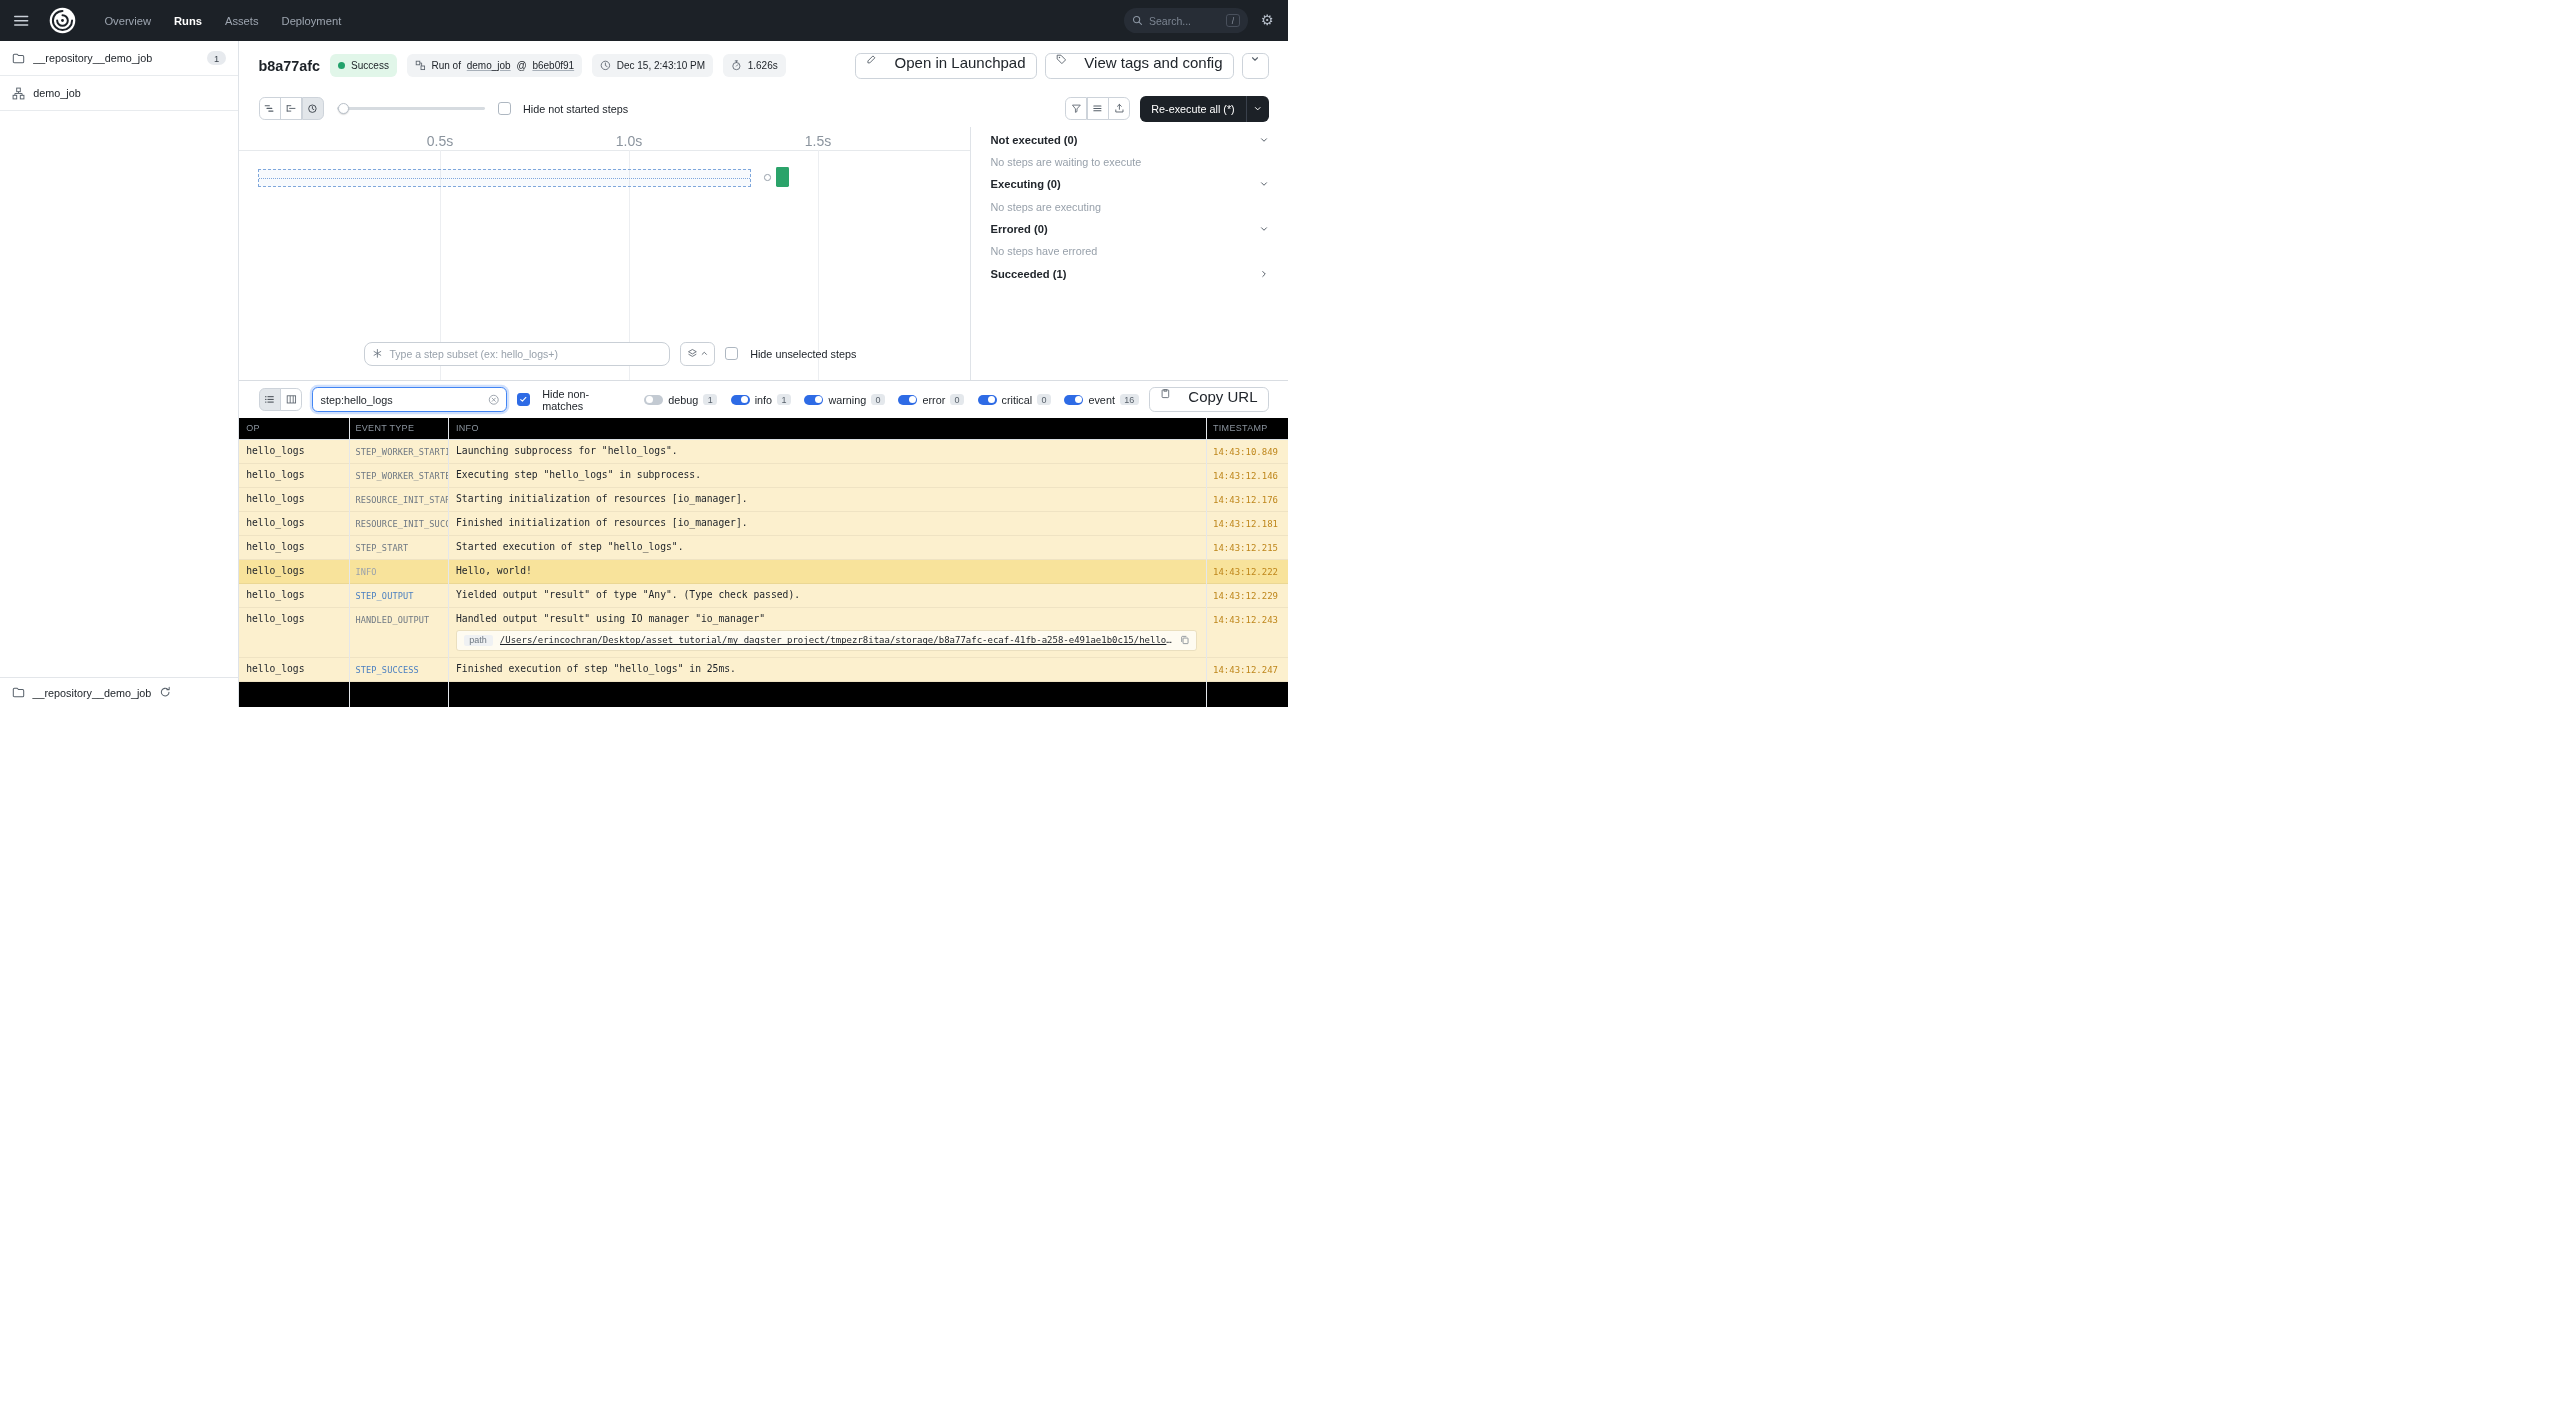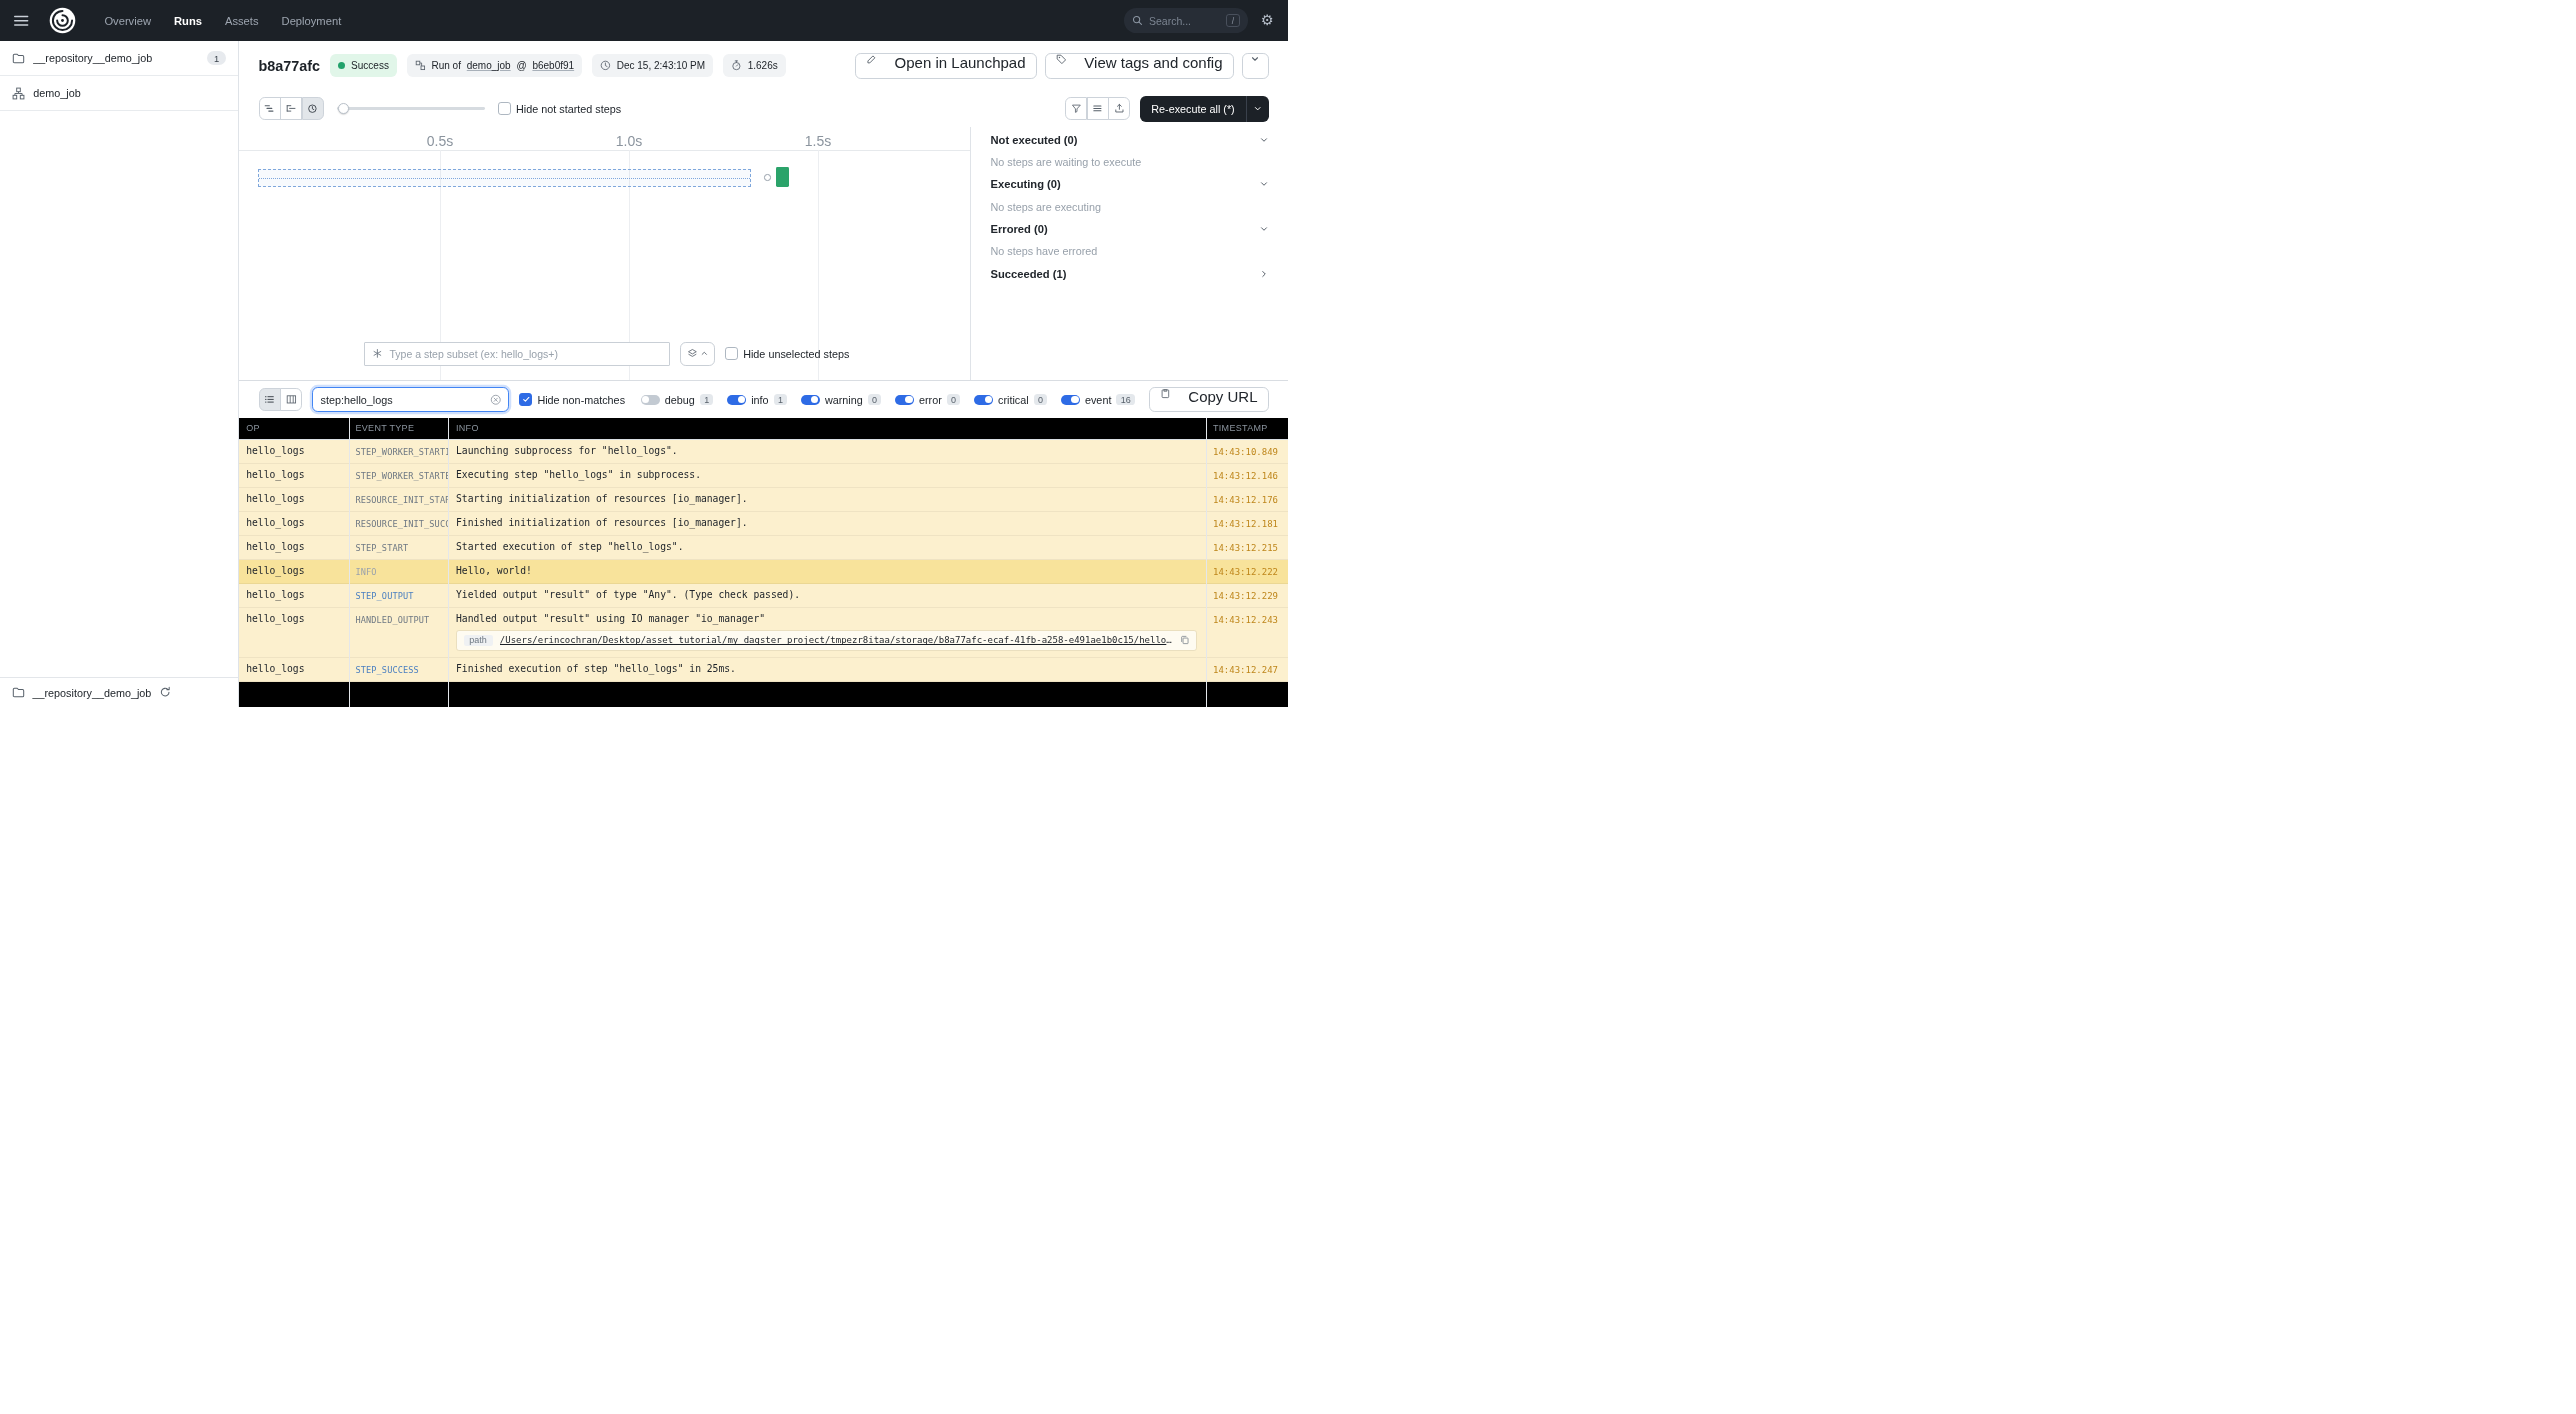--- a/index.html
+++ b/index.html
@@ -43,38 +43,38 @@
   .seg { display:inline-flex; }
   .sbtn { width:22.3px; height:22.3px; background:#fff; border:0.7px solid #CDD3DA; display:flex; align-items:center; justify-content:center; margin-left:-0.7px; }
   .sbtn:first-child { border-radius:5.8px 0 0 5.8px; margin-left:0; }
   .sbtn:last-child { border-radius:0 5.8px 5.8px 0; }
   .sbtn.active { background:#E2E6EA; }
   .slider { width:148px; height:2.9px; background:#D6DBE0; border-radius:1.4px; position:relative; cursor:pointer; }
   .slider .knob { position:absolute; left:0.7px; top:-4.3px; width:11.5px; height:11.5px; border-radius:50%; background:#fff; border:0.7px solid #B9C1CA; box-shadow:0 0.7px 1.4px rgba(0,0,0,.2); }
   .cb { width:13px; height:13px; border:0.7px solid #AEB7C1; border-radius:2.9px; background:#fff; flex:none; display:flex; align-items:center; justify-content:center; cursor:pointer; }
   .cb.checked { background:#2E6BE5; border-color:#2E6BE5; }
   .cb-label { font-size:10.8px; color:#21262C; cursor:pointer; }
-  .cb-group { display:flex; align-items:center; gap:5px; }
+  .cb-group { display:flex; align-items:center; gap:12px; }
   .tb-right { margin-left:auto; display:flex; align-items:center; gap:10px; }
   .btn-dark { display:inline-flex; background:#1C2127; border-radius:5.8px; overflow:hidden; height:26px; }
   .btn-dark .bmain { color:#fff; font-size:10.8px; display:flex; align-items:center; padding:0 10.8px; }
   .btn-dark .barrow { width:23px; border-left:0.7px solid #3A414C; display:flex; align-items:center; justify-content:center; }
 
   
   .gantt-row { position:absolute; top:86px; left:0; right:0; height:254px; display:flex; }
   .gantt-area { position:relative; width:731px; height:100%; }
   .axis-line { position:absolute; top:23px; left:0; right:0; border-top:0.7px solid #E6E9EC; }
   .tick-label { position:absolute; top:5.8px; transform:translateX(-50%); color:#8B949E; font-size:14px; }
   .vgrid { position:absolute; top:23px; bottom:0; width:0.7px; background:#ECEEF1; }
   .sel-box { position:absolute; left:19px; top:42px; width:493px; height:18px; border:0.7px dashed #7FA7DC; background:rgba(143,180,232,0.07); }
   .sel-box .midline { position:absolute; left:0; right:0; top:50%; border-top:0.7px dotted #7FA7DC; }
   .dep-circle { position:absolute; left:525px; top:47px; width:6.5px; height:6.5px; border:1.1px solid #98A1AB; border-radius:50%; background:#fff; }
   .step-bar { position:absolute; left:537px; top:40px; width:13px; height:20px; background:#2BA36A; border-radius:1.4px; cursor:pointer; }
   .gantt-controls { position:absolute; left:125px; bottom:15px; display:flex; align-items:center; gap:10px; }
-  .subset-input { width:306px; height:24.5px; border:0.7px solid #C9CFD6; border-radius:1px; background:#fff; display:flex; align-items:center; gap:6.5px; padding:0 7.2px; }
+  .subset-input { width:306px; height:24.5px; border:0.7px solid #C9CFD6; border-radius:8px; background:#fff; display:flex; align-items:center; gap:6.5px; padding:0 7.2px; }
   .subset-input input { border:none; outline:none; flex:1; font-size:10.5px; color:#21262C; background:transparent; }
   .subset-input input::placeholder { color:#98A1AB; }
   .layers-btn { height:24.5px; border:0.7px solid #C9CFD6; border-radius:5.8px; background:#fff; display:inline-flex; align-items:center; gap:2.2px; padding:0 5.8px; }
 
   
   .status-panel { flex:1; border-left:0.7px solid #DFE3E8; padding-top:1.4px; }
   .sec-head { height:23px; display:flex; align-items:center; padding:0 19.5px; font-size:11.2px; font-weight:700; color:#21262C; cursor:pointer; }
   .sec-head .chev { margin-left:auto; }
   .sec-body { height:21.6px; display:flex; align-items:center; padding:0 19.5px; font-size:10.8px; color:#98A1AB; }
 

